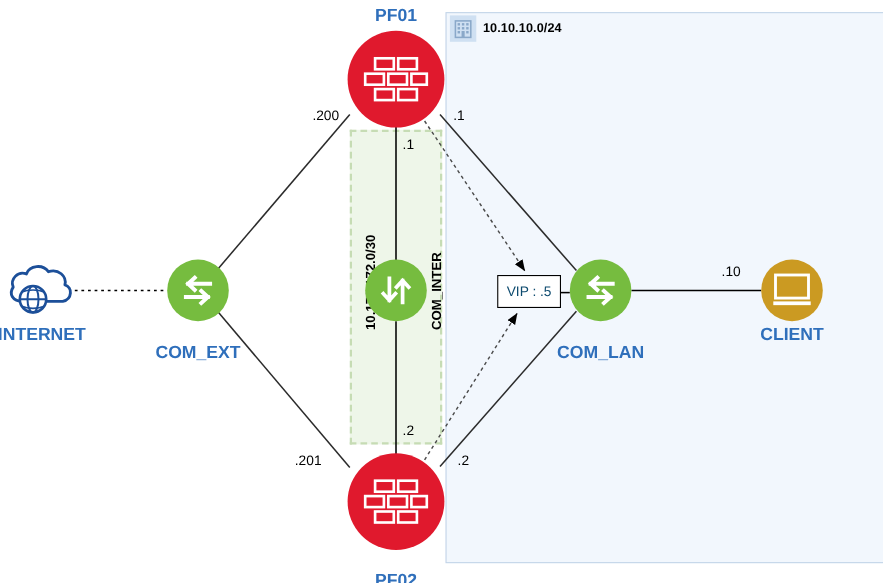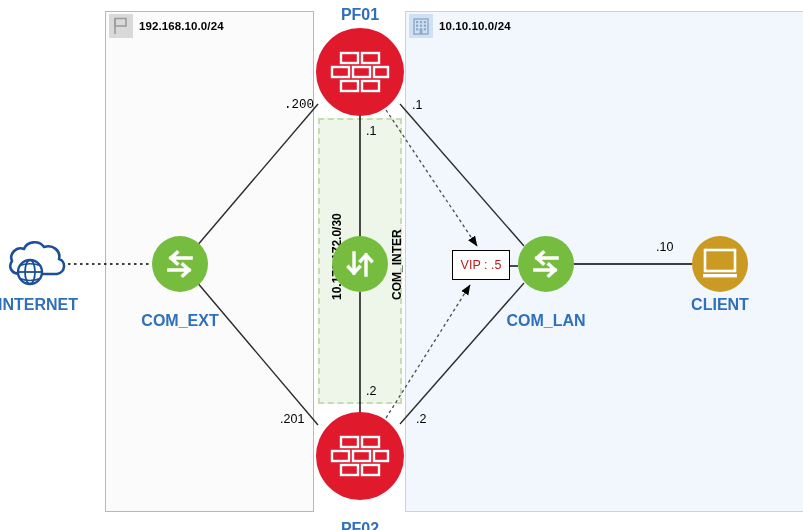--- a/index.html
+++ b/index.html
@@ -160,40 +160,29 @@
   
   .vipbox {
     position: absolute;
     box-sizing: border-box;
     background: #ffffff;
     border: 1px solid #000000;
     display: flex;
     align-items: center;
     justify-content: center;
     font-size: 12.5px;
-    color: #b91c1c;
+    color: #0c4a6e;
     white-space: nowrap;
   }
 </style>
 </head>
 <body>
 
 <div id="canvas">
 
-  <div class="zone zone-ext">
-    <div class="zone-head">
-      <span class="zone-tab-icon">
-        <svg width="24" height="24" viewBox="0 0 24 24">
-          <path d="M6 4 L6 20" stroke="#9b9b9b" stroke-width="1.6" fill="none"></path>
-          <path d="M6 4.5 L17 4.5 L17 12 L6 12 Z" stroke="#9b9b9b" stroke-width="1.6" fill="none"></path>
-        </svg>
-      </span>
-      <span class="zone-label">192.168.10.0/24</span>
-    </div>
-  </div>
 
   <div class="zone zone-lan">
     <div class="zone-head">
       <span class="zone-tab-icon">
         <svg width="24" height="24" viewBox="0 0 24 24">
           <rect x="5" y="5" width="14" height="15" fill="none" stroke="#8aa8c9" stroke-width="1.4"></rect>
           <g fill="#8aa8c9">
             <rect x="7" y="7" width="2.2" height="2.2"></rect>
             <rect x="10.9" y="7" width="2.2" height="2.2"></rect>
             <rect x="14.8" y="7" width="2.2" height="2.2"></rect>
@@ -327,21 +316,21 @@
       <svg width="40" height="36" viewBox="0 0 40 36">
         <rect x="5" y="4" width="30" height="21" fill="none" stroke="#ffffff" stroke-width="2.6"></rect>
         <rect x="3" y="28" width="34" height="3.4" fill="#ffffff"></rect>
       </svg>
     </div>
     <div class="node-caption">CLIENT</div>
   </div>
 
   <div class="vipbox" style="left:452px; top:250px; width:58px; height:30px;">VIP : .5</div>
 
-  <div class="iflabel" style="left:284px; top:98px;font-family:Liberation Mono, monospace;">.200</div>
+  <div class="iflabel" style="left:284px; top:98px;">.200</div>
   <div class="iflabel" style="left:412px; top:98px;">.1</div>
   <div class="iflabel" style="left:366px; top:124px;">.1</div>
-  <div class="iflabel" style="left:280px; top:412px;">.201</div>
+  <div class="iflabel" style="left:268px; top:412px;">.201</div>
   <div class="iflabel" style="left:366px; top:384px;">.2</div>
   <div class="iflabel" style="left:416px; top:412px;">.2</div>
   <div class="iflabel" style="left:656px; top:240px;">.10</div>
 
 </div>
 
 </body></html>

